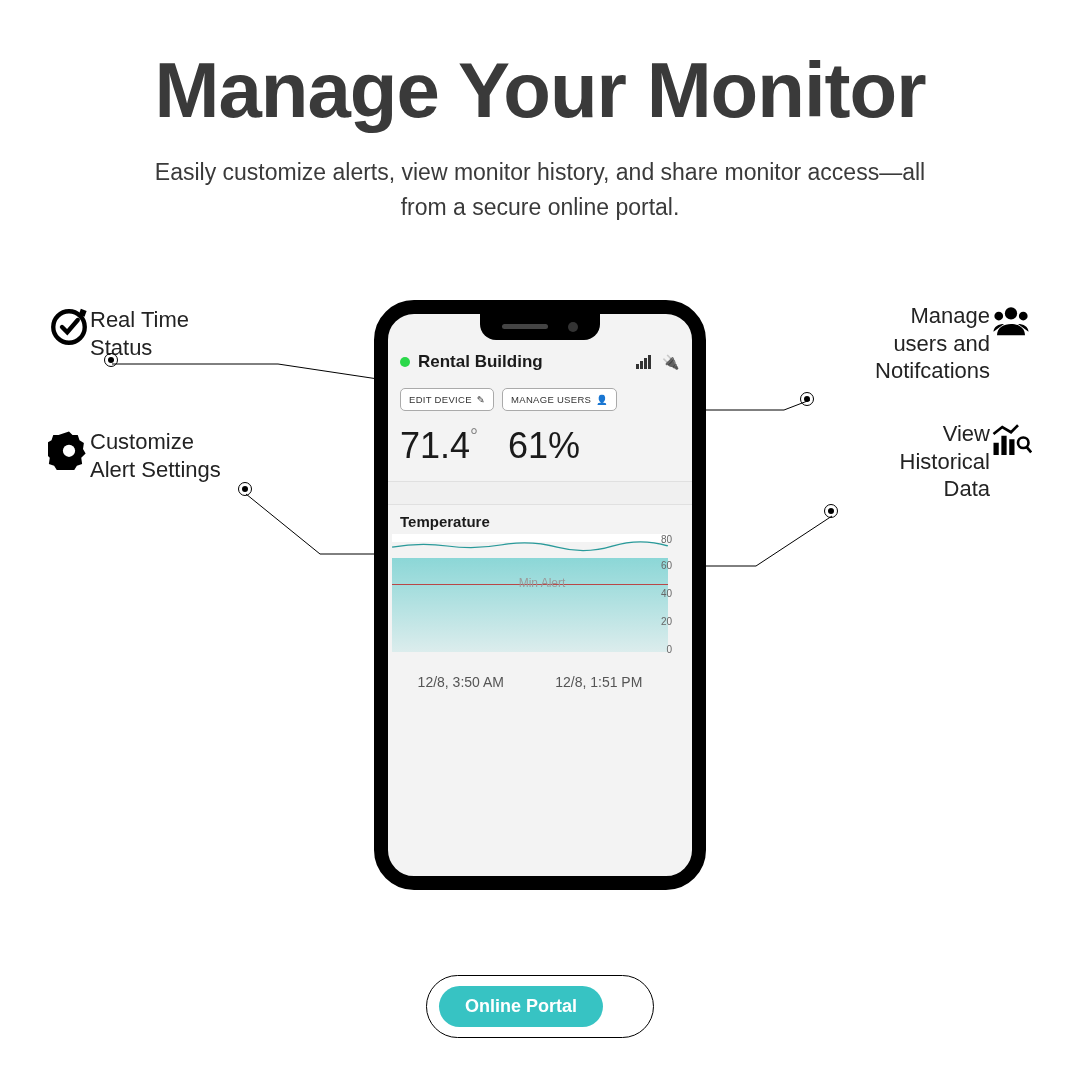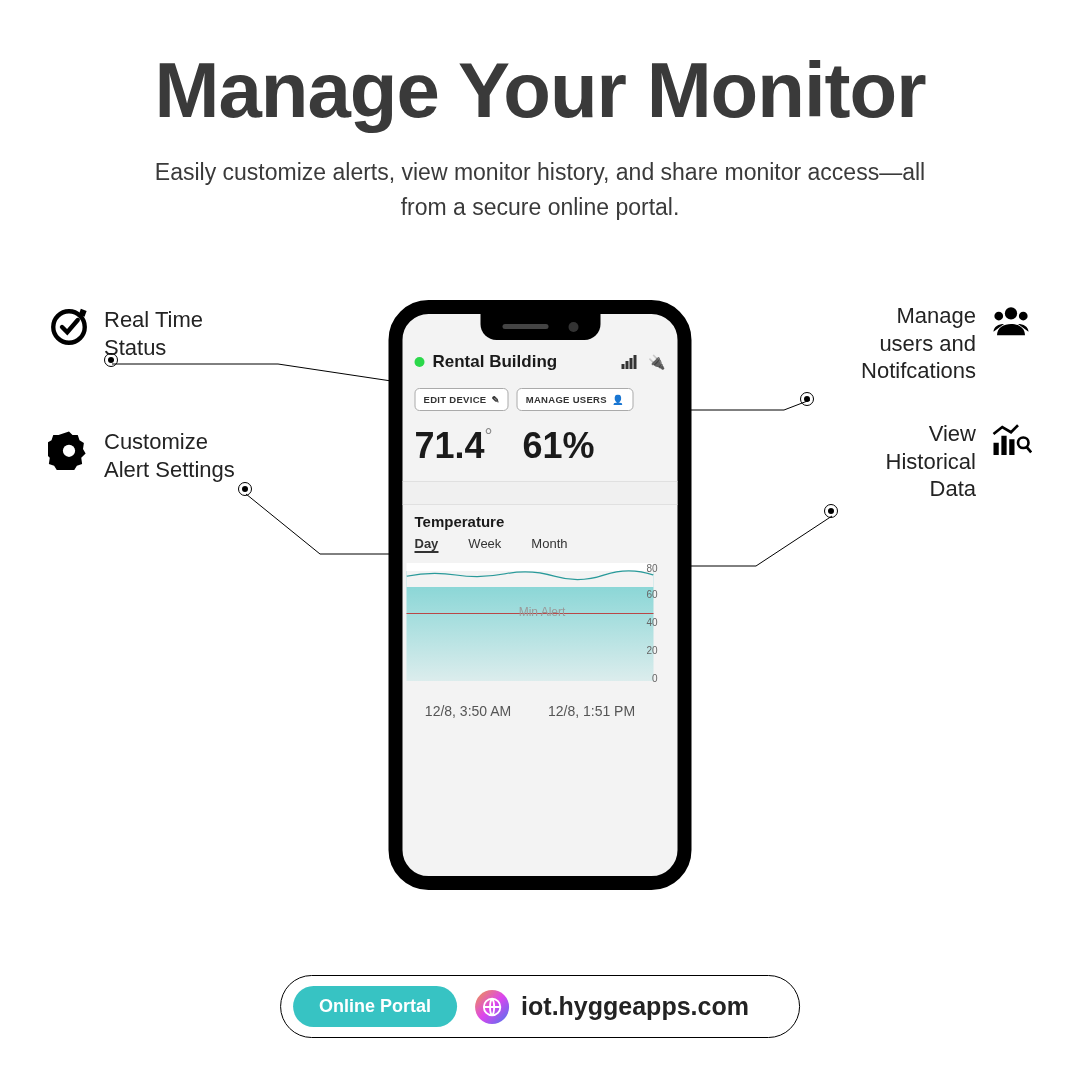--- a/index.html
+++ b/index.html
@@ -1,51 +1,51 @@
 <!DOCTYPE html>
 <html><head>
 <meta charset="utf-8">
 <style>
 *{box-sizing:border-box;margin:0;padding:0}
 body{width:1080px;height:1080px;background:#fff;font-family:"Segoe UI",Arial,sans-serif;position:relative;overflow:hidden}
 .title{font-size:78px;font-weight:800;color:#3a3a3a;text-align:center;margin-top:45px;letter-spacing:-1px}
 .subtitle{font-size:23px;color:#3a3a3a;text-align:center;margin:19px auto 0;max-width:820px;line-height:1.5}
-.phone{position:absolute;left:50%;top:300px;transform:translateX(-50%);width:303px;height:590px;border-radius:40px;border:14px solid #000;background:#f3f3f3;overflow:hidden}
+.phone{position:absolute;left:50%;top:300px;transform:translateX(-50%);width:332px;height:590px;border-radius:40px;border:14px solid #000;background:#f3f3f3;overflow:hidden}
 .notch{position:absolute;top:0;left:50%;transform:translateX(-50%);width:120px;height:26px;background:#000;border-radius:0 0 16px 16px;z-index:5}
 .notch::before{content:"";position:absolute;left:22px;top:10px;width:46px;height:5px;background:#444;border-radius:3px}
 .notch::after{content:"";position:absolute;right:22px;top:8px;width:10px;height:10px;background:#333;border-radius:50%}
 .screen{position:absolute;inset:0;padding-top:28px;font-size:12px;color:#333}
 .screen-head{display:flex;align-items:center;padding:10px 12px 6px;gap:8px}
 .dot{width:10px;height:10px;background:#2bd84a;border-radius:50%;flex-shrink:0}
 .dev-name{font-weight:800;font-size:17px;color:#1a1a1a;flex:1}
 .sig{display:inline-flex;align-items:flex-end;gap:1px;margin-right:4px}
 .sig span{width:3px;background:#333;display:inline-block}
 .sig span:nth-child(1){height:5px}.sig span:nth-child(2){height:8px}.sig span:nth-child(3){height:11px}.sig span:nth-child(4){height:14px}
 .plug{font-size:14px}
 .meta{padding:0 12px;font-size:10.5px;color:#555;line-height:1.4}
 .btns{display:flex;gap:8px;padding:10px 12px}
-.sbtn{border:1px solid #aaa;border-radius:5px;padding:5px 8px;font-size:9.5px;font-weight:700;letter-spacing:.3px;background:#fff;display:flex;align-items:center;gap:5px}
+.sbtn{border:1px solid #aaa;border-radius:5px;padding:5px 8px;font-size:9.5px;font-weight:400;letter-spacing:.3px;background:#fff;display:flex;align-items:center;gap:5px}
 .read{display:flex;gap:30px;padding:4px 12px 14px;align-items:baseline}
-.bignum{font-size:36px;font-weight:700;color:#1a1a1a}
+.bignum{font-size:36px;font-weight:400;color:#1a1a1a}
 .deg{font-size:20px;vertical-align:top;color:#888}
 .gap{height:24px;background:#f0f0f0;border-top:1px solid #e0e0e0;border-bottom:1px solid #e0e0e0}
 .chart-h{padding:8px 12px 2px;font-weight:800;font-size:15px;color:#1a1a1a}
 .tabs{display:flex;gap:30px;padding:4px 12px 8px;font-size:13px;color:#333}
 .tabs .active{border-bottom:2px solid #333;font-weight:600}
 .chart{position:relative;height:140px;margin:0 0 0 4px}
 .area{position:absolute;left:0;right:24px;top:10px;height:110px;background:linear-gradient(to bottom,#7ed3d3 0%,rgba(126,211,211,.2) 100%)}
 .area::before{content:"";position:absolute;top:-8px;left:0;right:0;height:8px;background:#fff}
 .area .mask{position:absolute;top:0;left:0;right:0;height:16px;background:#f3f3f3}
 .line{position:absolute;left:0;right:24px;top:8px;height:12px}
 .line svg{width:100%;height:100%}
 .alert-line{position:absolute;left:0;right:24px;top:52px;border-top:1px solid #b94747}
 .alert-txt{position:absolute;left:50%;top:44px;transform:translateX(-50%);font-size:12px;color:#999}
 .ytick{position:absolute;right:20px;font-size:10px;color:#666}
 .xlabels{position:absolute;bottom:-18px;left:0;right:24px;display:flex;justify-content:space-around;font-size:14px;color:#555}
-.callout{position:absolute;display:flex;align-items:flex-start;gap:14px}
+.callout{position:absolute;display:flex;align-items:flex-start;}
 .callout.left{text-align:left}
 .callout.right{text-align:right}
 .cic{width:42px;height:42px;flex-shrink:0}
 .ctxt{font-size:22px;color:#232323;line-height:1.25}
 .portal{position:absolute;bottom:42px;left:50%;transform:translateX(-50%);display:flex;align-items:center;border:1.5px solid #000;border-radius:40px;padding:10px 50px 10px 12px;gap:18px}
 .pbadge{background:#37c3c3;color:#fff;font-weight:700;font-size:18px;padding:10px 26px;border-radius:30px}
 .purl{font-size:25px;font-weight:600;color:#232323;display:flex;align-items:center;gap:12px}
 .globe{width:34px;height:34px;border-radius:50%;background:linear-gradient(135deg,#e94,#d4e,#47e);display:flex;align-items:center;justify-content:center}
 .globe svg{width:22px;height:22px}
 .connect{position:absolute;pointer-events:none}
@@ -155,25 +155,20 @@
           <span>MANAGE USERS</span>
           <span>👤</span>
         </div>
     </div>
     <div class="read">
       <div><span class="bignum">71.4</span><span class="deg">°</span></div>
       <div class="bignum">61%</div>
     </div>
     <div class="gap"></div>
     <div class="chart-h">Temperature</div>
-    <div class="tabs">
-      <span class="active">Day</span>
-      <span>Week</span>
-      <span>Month</span>
-    </div>
     <div class="chart">
       <div class="area">
           <div class="mask"></div>
         </div>
       <div class="line"><svg viewBox="0 0 100 10" preserveAspectRatio="none">
             <path d="M0 6 Q10 2 20 5 T40 4 T60 6 T80 5 T100 5" fill="none" stroke="#2a9a9a" stroke-width="1"></path>
           </svg></div>
       <div class="alert-line"></div>
       <div class="alert-txt">Min Alert</div>
       <span class="ytick" style="top:2px">80</span>
@@ -184,22 +179,13 @@
       <div class="xlabels">
           <span>12/8, 3:50 AM</span>
           <span>12/8, 1:51 PM</span>
         </div>
     </div>
   </div>
 </div>
 
 <div class="portal">
   <span class="pbadge">Online Portal</span>
-  <span class="purl">
-    <span class="globe">
-        <svg viewBox="0 0 24 24">
-          <circle cx="12" cy="12" r="9" fill="none" stroke="#fff" stroke-width="2"></circle>
-          <path d="M3 12h18M12 3c3 3 3 15 0 18M12 3c-3 3-3 15 0 18" fill="none" stroke="#fff" stroke-width="2"></path>
-        </svg>
-      </span>
-    <span>iot.hyggeapps.com</span>
-  </span>
 </div>
 
 </body></html>

